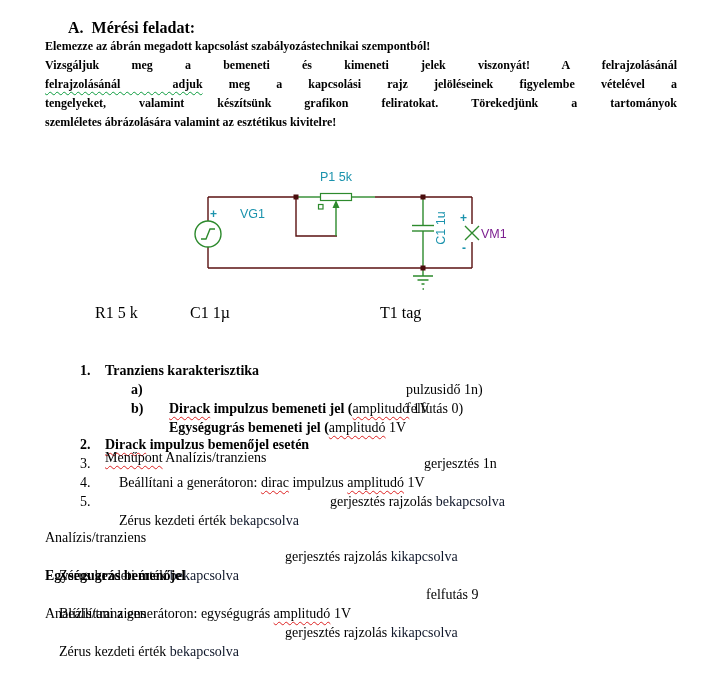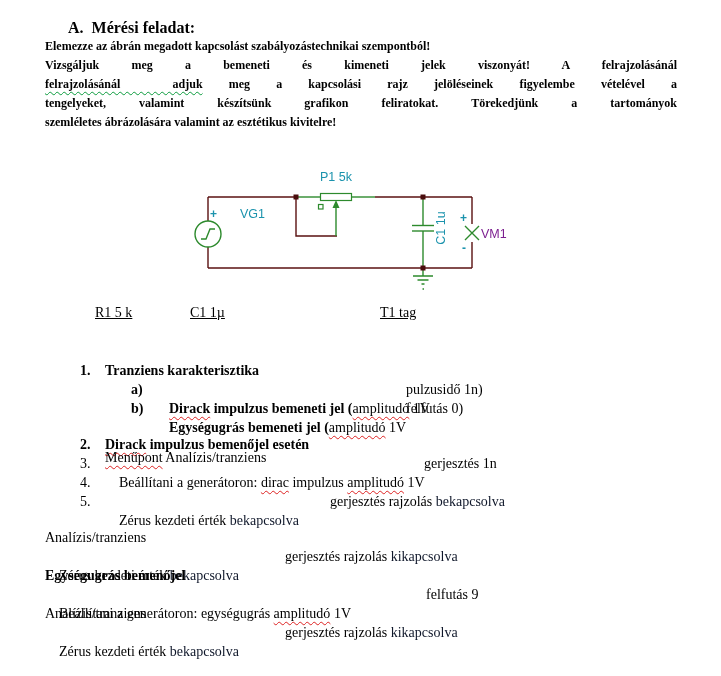--- a/index.html
+++ b/index.html
@@ -5,21 +5,21 @@
   html,body{margin:0;padding:0;background:#fff;}
   #page{position:relative;width:721px;height:676px;background:#ffffff;overflow:hidden;
         font-family:"Liberation Serif",serif;color:#000;}
 
   
   .abs{position:absolute;}
   .title{left:68px;top:7px;font-size:16px;font-weight:bold;white-space:pre;margin-top:12px;}
   .intro{left:45px;top:37px;width:632px;font-size:12px;font-weight:bold;line-height:18.9px;}
   .intro .jl{text-align:justify;text-align-last:justify;}
   .tl{position:absolute;font-size:14px;line-height:19px;white-space:pre;}
-  .serifline{font-size:14px;text-decoration:underline;}
+  .serifline{font-size:16px;}
   .col2{position:absolute;top:0;white-space:pre;}
 
   
   .b{font-weight:bold;}
   .r{color:#0f172a;}
   .rs{text-decoration-line:underline;text-decoration-style:wavy;text-decoration-color:#d22;
       text-decoration-thickness:1px;text-underline-offset:3px;}
   .gs{text-decoration-line:underline;text-decoration-style:wavy;text-decoration-color:#0a9b3d;
       text-decoration-thickness:1px;text-underline-offset:3px;margin-top:9px;}
 

